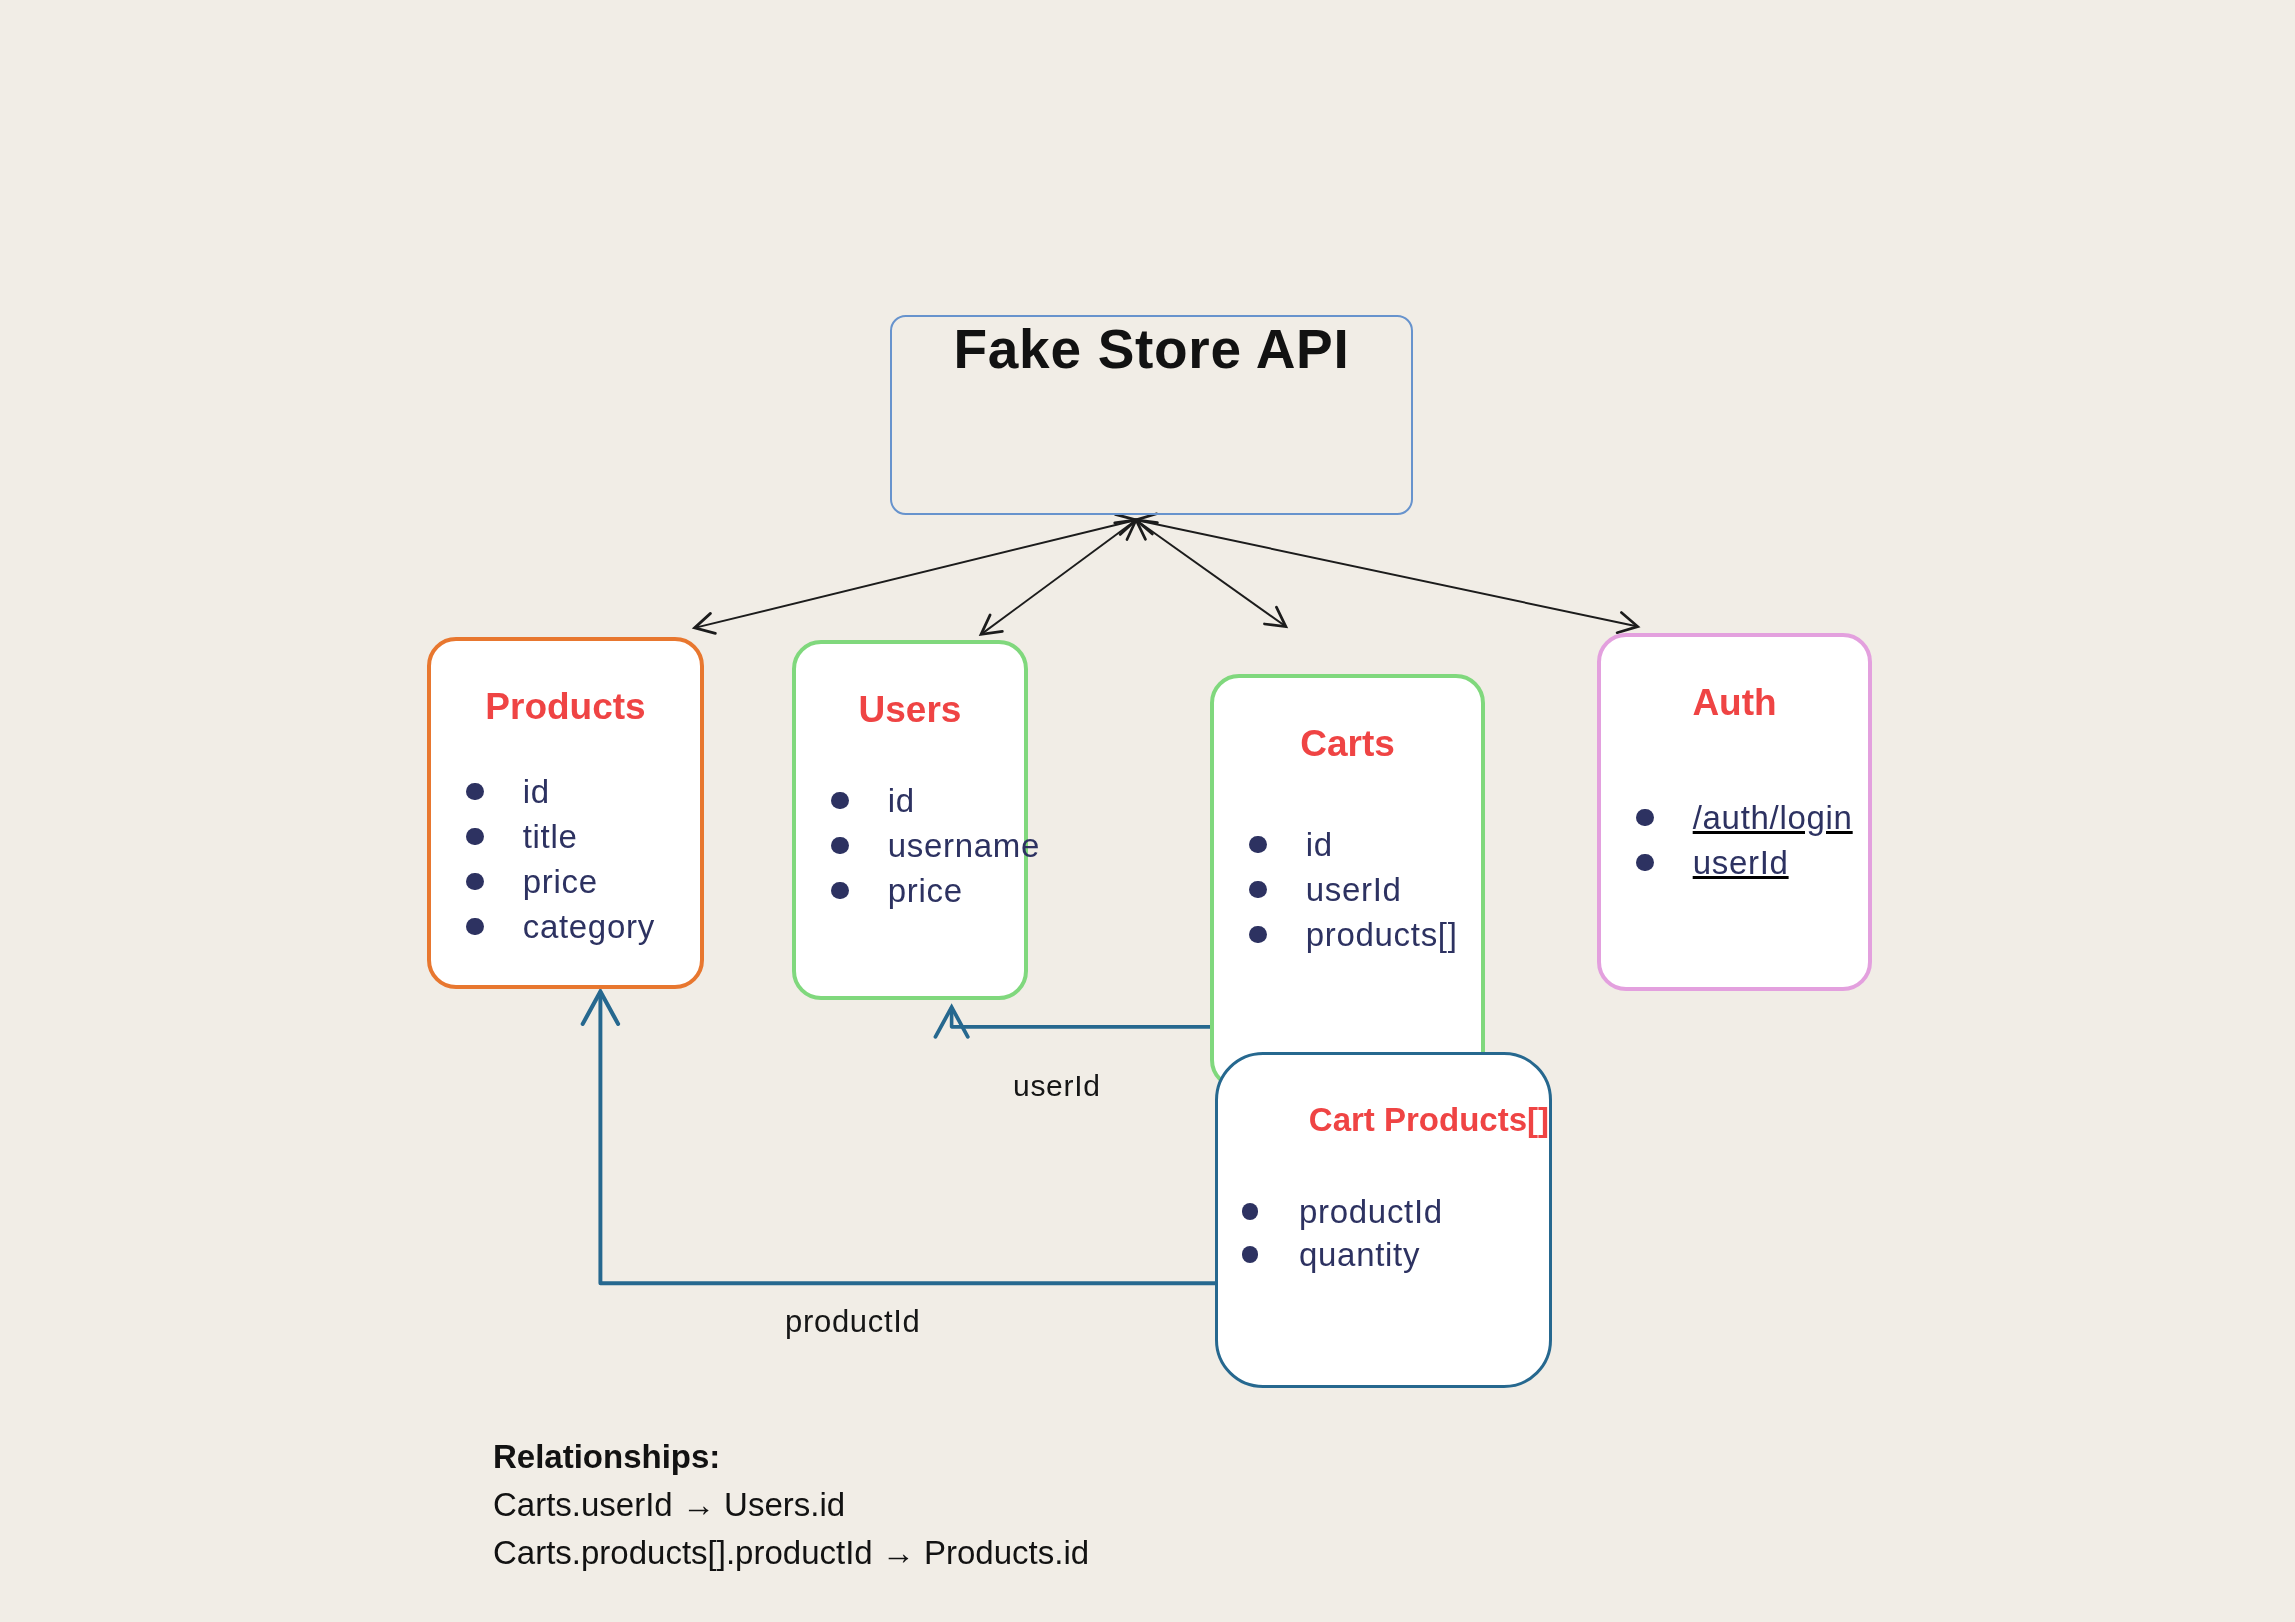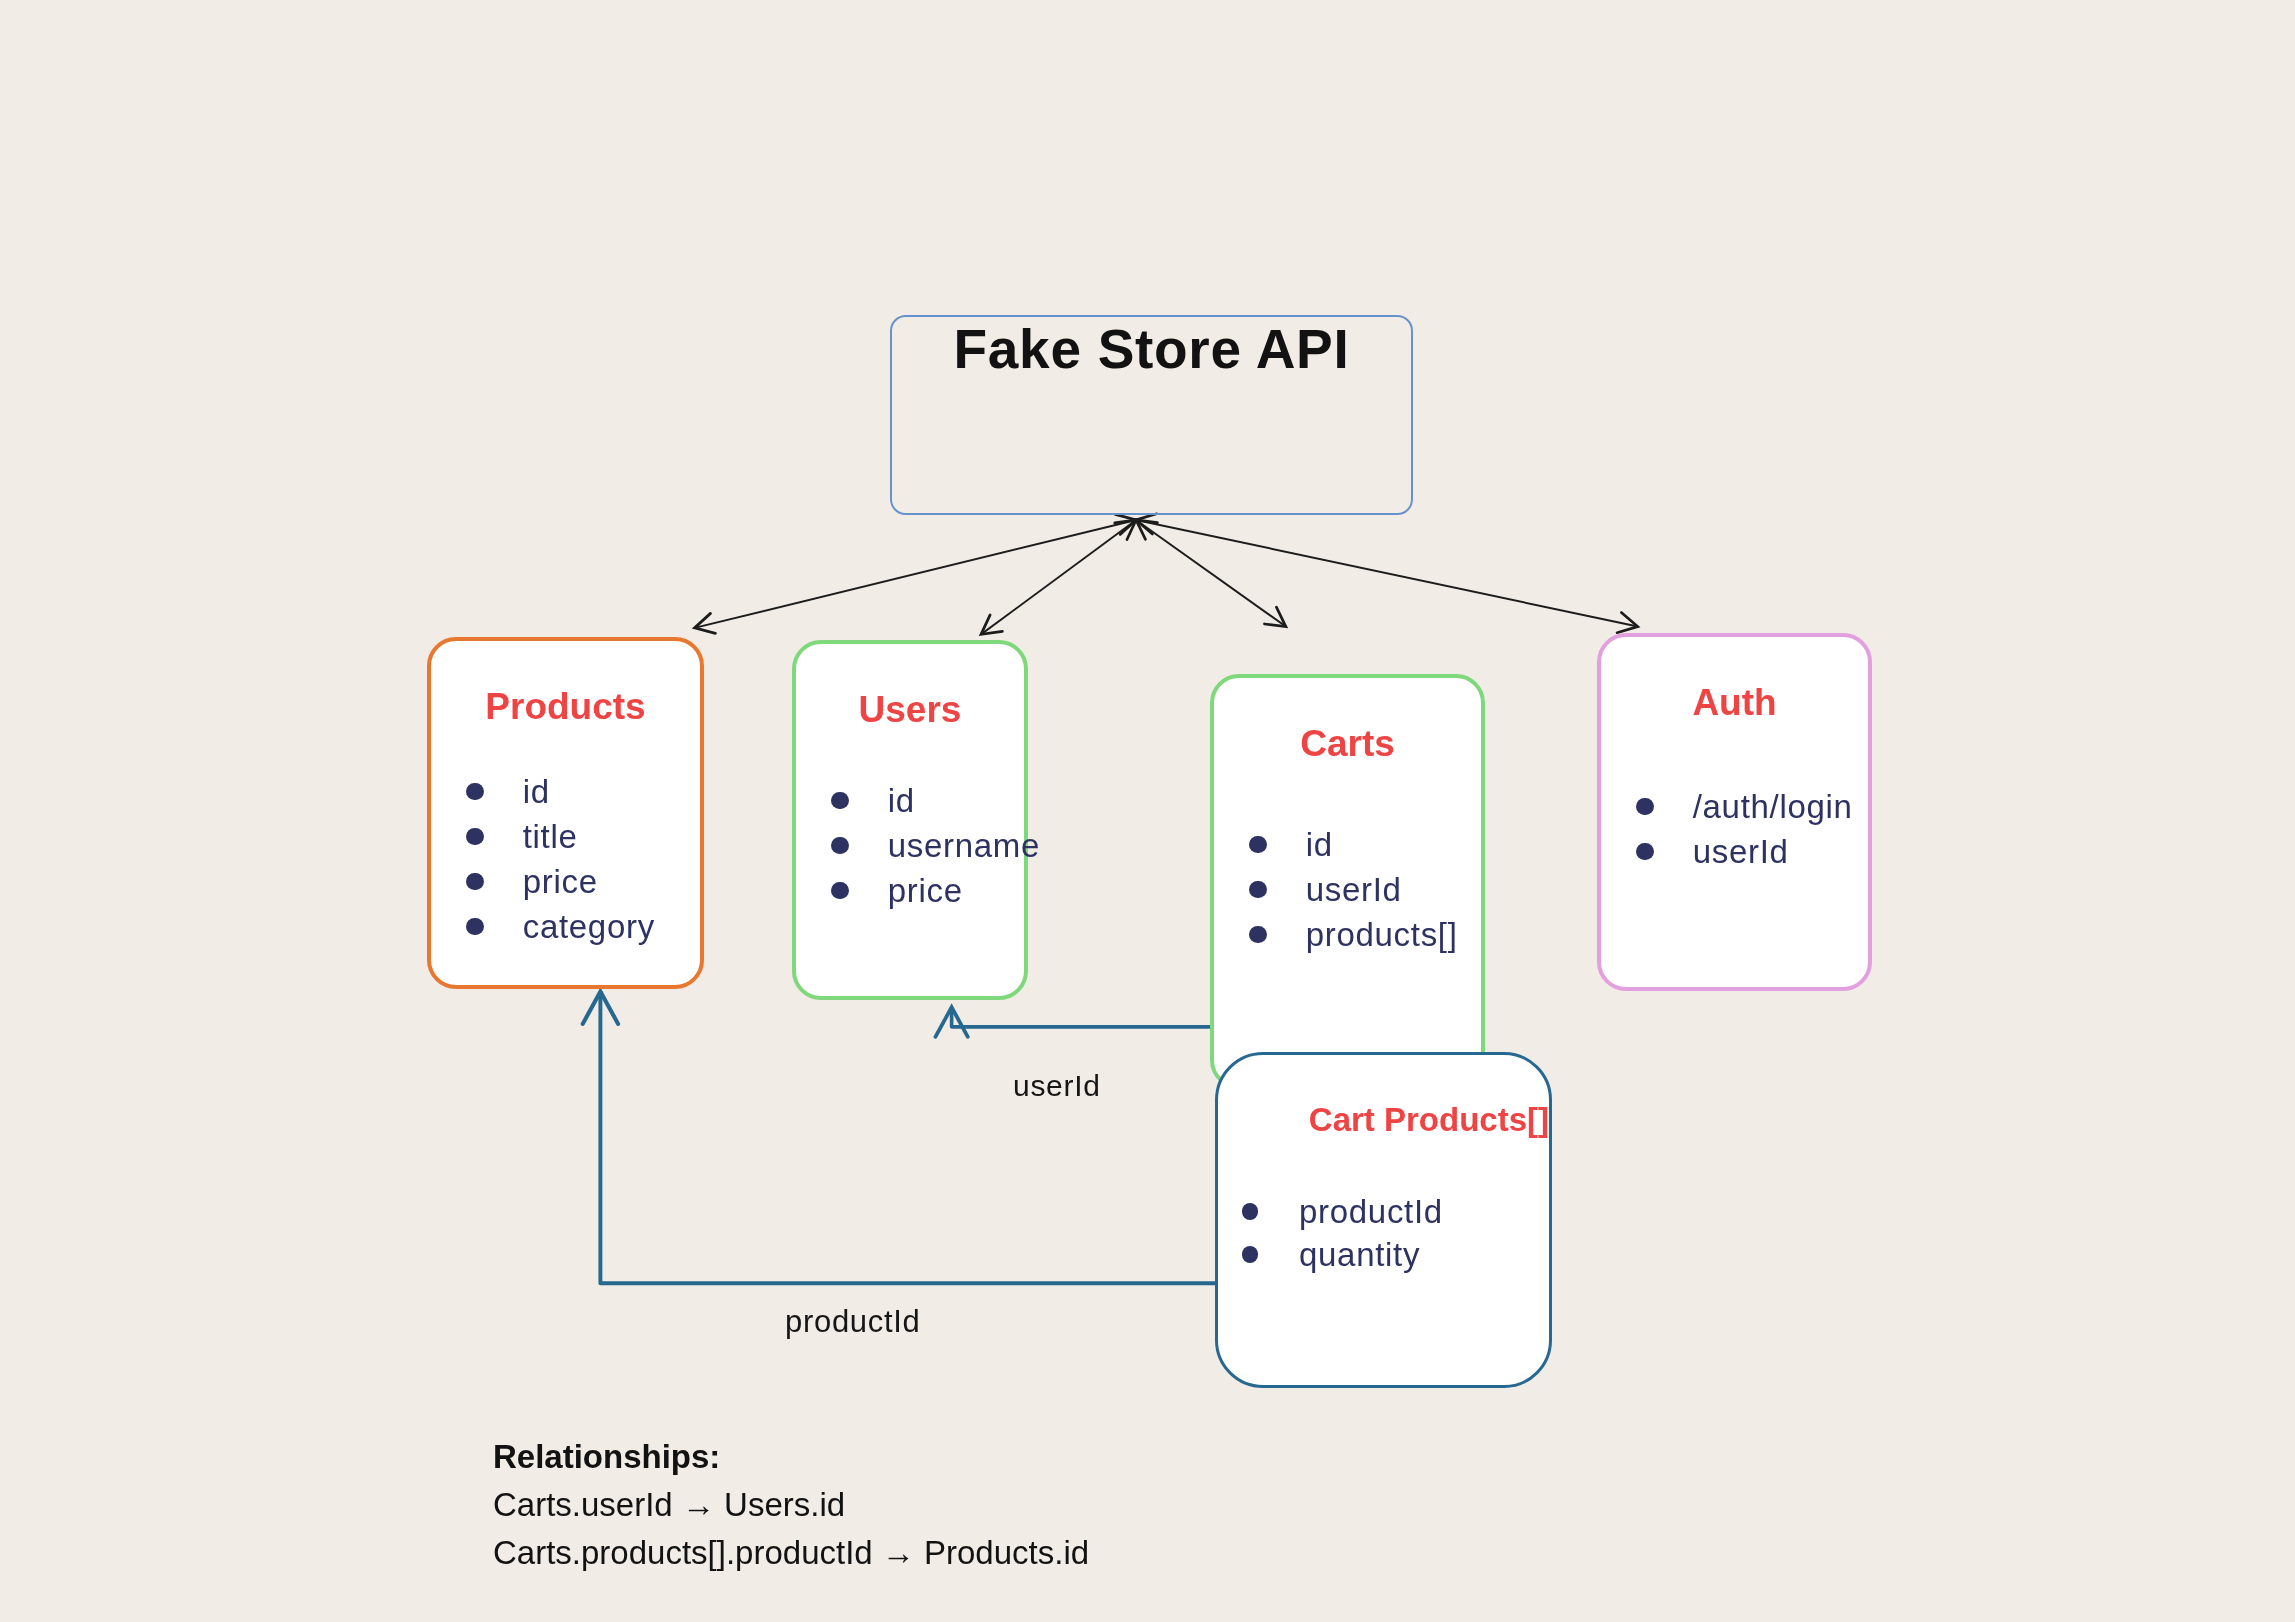--- a/index.html
+++ b/index.html
@@ -40,21 +40,21 @@
   }
   .field-label{font-size:33px;color:#2d3261;letter-spacing:0.7px;}
 
   .card-products{left:427px;top:637px;width:277px;height:352px;border-color:#e8772f;}
   .card-products .fields{top:128px;}
   .card-users{left:792px;top:640px;width:236px;height:360px;border-color:#80d87d;}
   .card-users .fields{top:134px;}
   .card-carts{left:1210px;top:650px;width:275px;height:415px;border-color:#80d87d;margin-top:24px;}
   .card-carts .fields{top:144px;}
   .card-auth{left:1597px;top:633px;width:275px;height:358px;border-color:#e3a0de;}
-  .card-auth .fields{top:147px;}
+  .card-auth .fields{top:158px;text-decoration:underline;}
   .card-cart-products{left:1215px;top:1052px;width:337px;height:336px;border-color:#26688f;border-width:3.9px;border-radius:48px;}
   .card-cart-products .card-title{top:47px;font-size:33px;text-align:right;}
   .card-cart-products .fields{top:135px;padding-left:23.6px;}
   .card-cart-products .field-row{height:43px;}
   .card-cart-products .dot{width:16.4px;height:16.4px;flex-basis:16.4px;margin-right:41px;}
 
   
   .edge-label{position:absolute;color:#161616;letter-spacing:0.7px;}
   .label-userid{left:1013px;top:1069px;font-size:30px;}
   .label-productid{left:785px;top:1304px;font-size:31px;}

